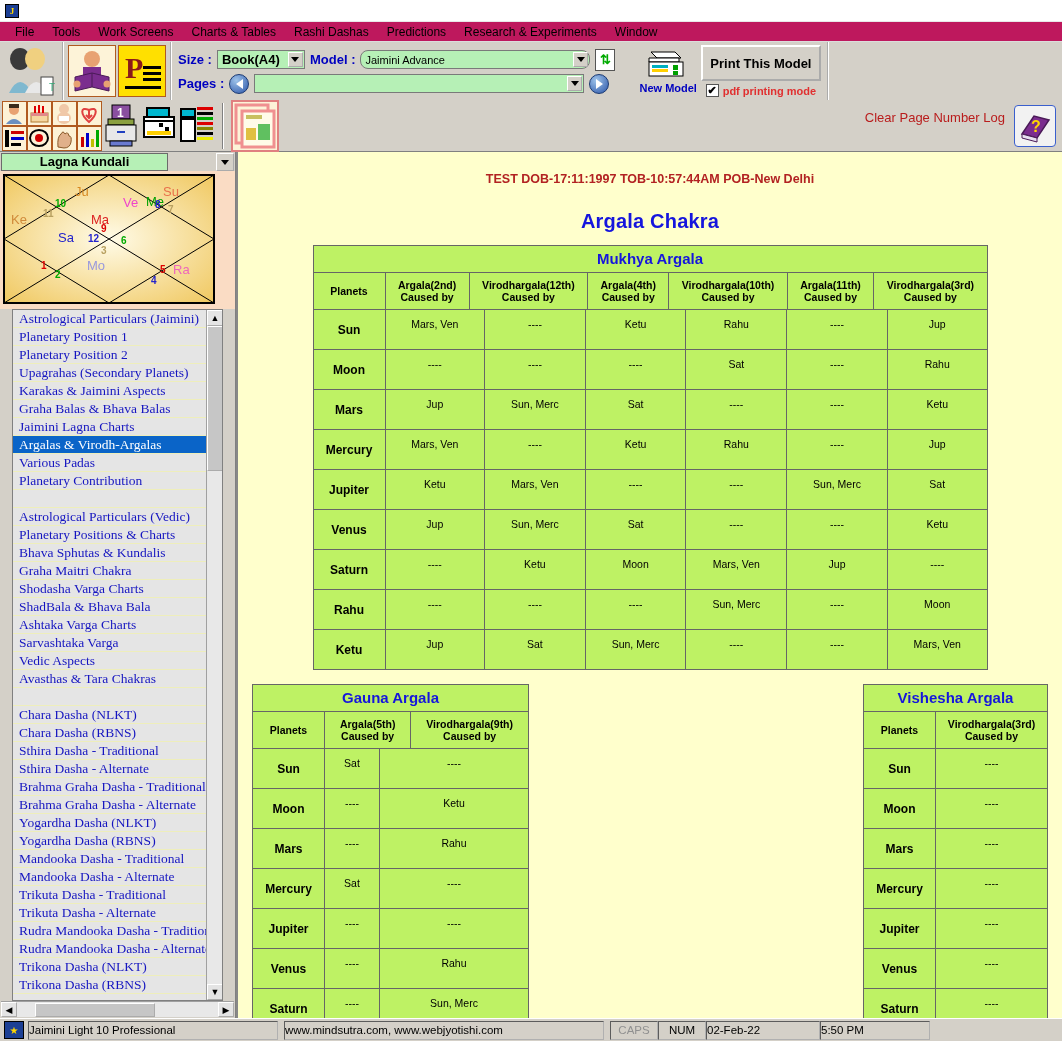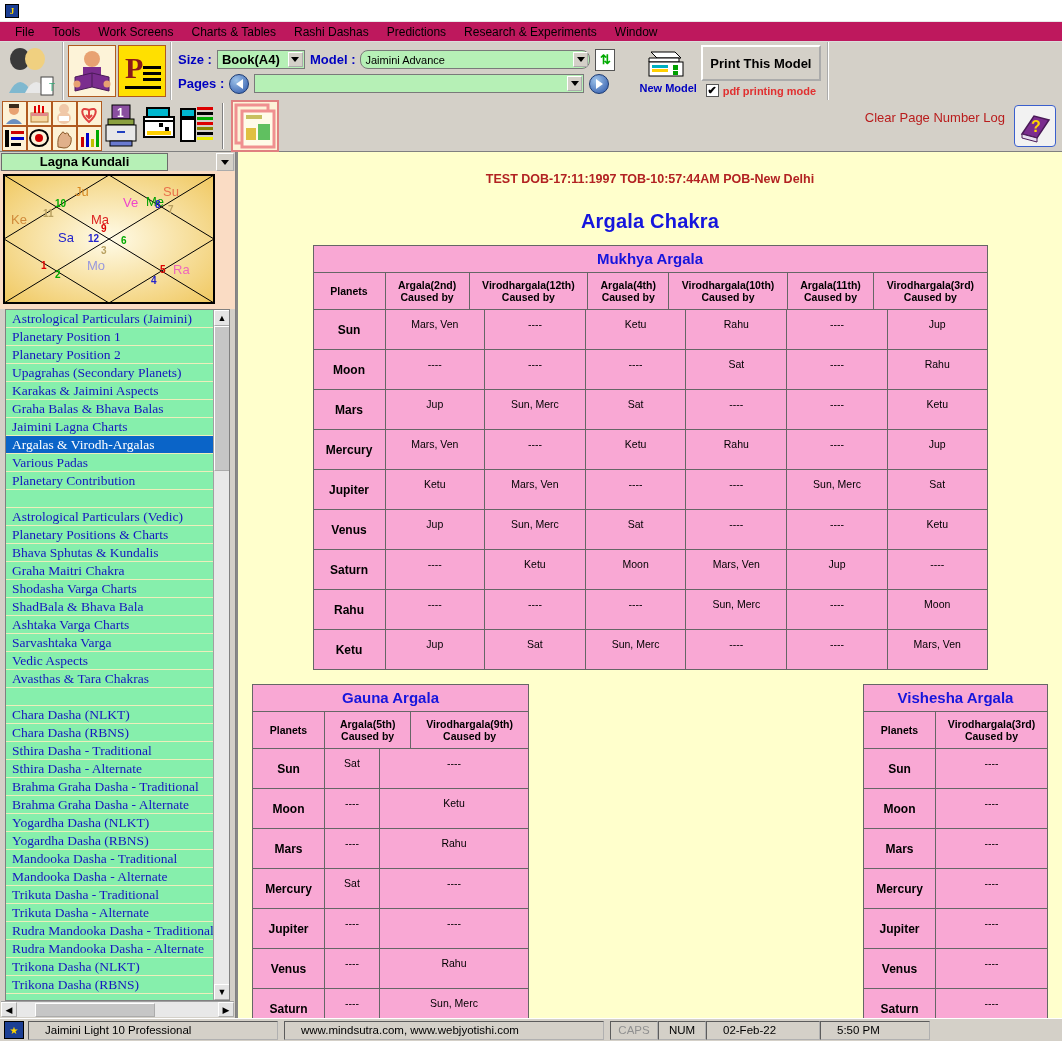--- a/index.html
+++ b/index.html
@@ -135,21 +135,21 @@
   }
   .kundali-drop {
     width: 18px; height: 18px; background: #d4d0c8; border: 1px outset #fff;
     display:flex; align-items:center; justify-content:center;
   }
   .kundali-drop::after { content:""; border-left: 4px solid transparent; border-right: 4px solid transparent; border-top: 5px solid #000; }
 
   .chartbox { height: 138px; background: #fadcc4; padding: 3px; }
   .chartsvg { display:block; }
 
-  .listbox { flex: 1; background: #86efac; border: 1px solid #808080; margin: 0 5px; overflow: hidden; position: relative;}
+  .listbox { flex: 1; background: #e5e5e5; border: 1px solid #808080; margin: 0 12px; overflow: hidden; position: relative;}
   .listinner { position:absolute; top:0; left:0; right:16px; bottom:0; overflow:hidden;}
   .litem {
     font-family: "Liberation Serif", serif;
     font-size: 13.5px; color: #1515c0; height: 18px; line-height: 17px;
     padding-left: 6px; border-bottom: 1px solid #eeeebb; white-space: nowrap;
     overflow: hidden;
   }
   .litem.sel { background: #0a64c8; color: #ffffff; }
   .litem.blank { color: transparent; }
 
@@ -164,42 +164,42 @@
 
   .hscroll { height: 16px; background:#e8e8e8; border-top:1px solid #a0a0a0; display:flex; align-items:center; margin: 0 1px 1px 1px;}
   .hscroll .sbtn { width:16px; height:15px; background:#e4e4e4; border:1px outset #fff; display:flex;align-items:center;justify-content:center;font-size:9px;}
   .hscroll .hthumb { width: 120px; height: 14px; background:#c6c6c6; border:1px outset #fff; margin-left: 18px;}
 
   
   .content { flex: 1; background: #ffffcc; overflow: hidden; position: relative; border-left: 2px solid #888; }
   .hdrline { text-align: center; color: #b22222; font-size: 12.5px; font-weight: bold; padding-top: 20px;}
   .pagetitle { text-align:center; color: #1515dd; font-size: 20px; font-weight: bold; padding-top: 24px; letter-spacing: 0.2px;}
 
-  table.argala { border-collapse: collapse; background: #f9a8d4; border: 1px solid #666; }
+  table.argala { border-collapse: collapse; background: #bef264; border: 1px solid #666; }
   table.argala td, table.argala th { border: 1px solid #666; }
   .tbl-caption {
     text-align:center; color:#1515dd; font-size:15px; font-weight:bold;
     padding: 4px 0 5px 0;
   }
   .colhdr { font-size: 10.5px; font-weight: bold; color:#000; text-align:center; line-height:12px; padding: 6px 2px; }
   .planet-cell { font-size: 12px; font-weight: bold; color:#000; text-align:center; }
   .val-cell { font-size: 10.5px; color:#000; text-align:center; vertical-align: top; padding-top: 8px;}
 
   .mukhya-wrap { margin: 12px auto 0 auto; width: 675px; }
   .lower-wrap { display: flex; gap: 0; margin-top: 14px; padding: 0 14px; justify-content: space-between;}
 
   
   .statusbar {
     position: absolute; bottom: 0; left: 0; width: 1062px; height: 23px;
     background: #d4d0c8; border-top: 1px solid #fff; display:flex; align-items:center;
   }
   .sb-ico { width: 20px; height: 18px; margin: 0 4px; background:#1c3f94; border:1px solid #000;
             display:flex;align-items:center;justify-content:center;color:#ffd700;font-size:10px;}
   .sb-cell { height: 19px; border: 1px inset #b0b0b0; display:flex; align-items:center;
-             padding: 0 16px; font-size: 11.5px; color:#000; background:#d4d0c8;}
+             padding: 0 0; font-size: 11.5px; color:#000; background:#d4d0c8;}
   .sb-cell.dim { color: #909090; }
 </style>
 </head>
 <body>
 
 <div id="app">
 
   <div class="titlebar">
     <div class="appicon">J</div>
   </div>

